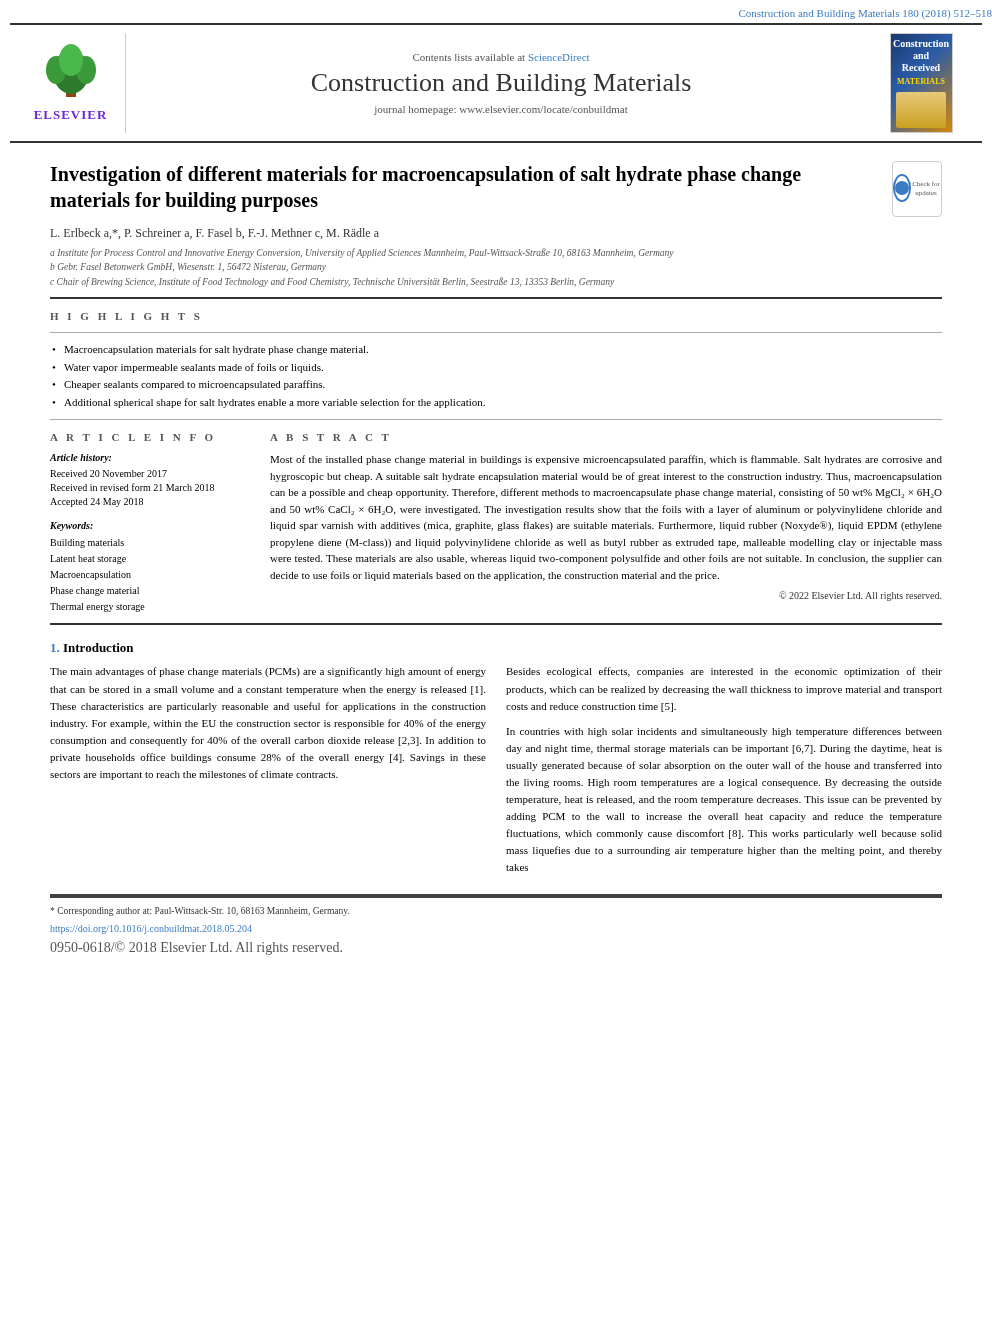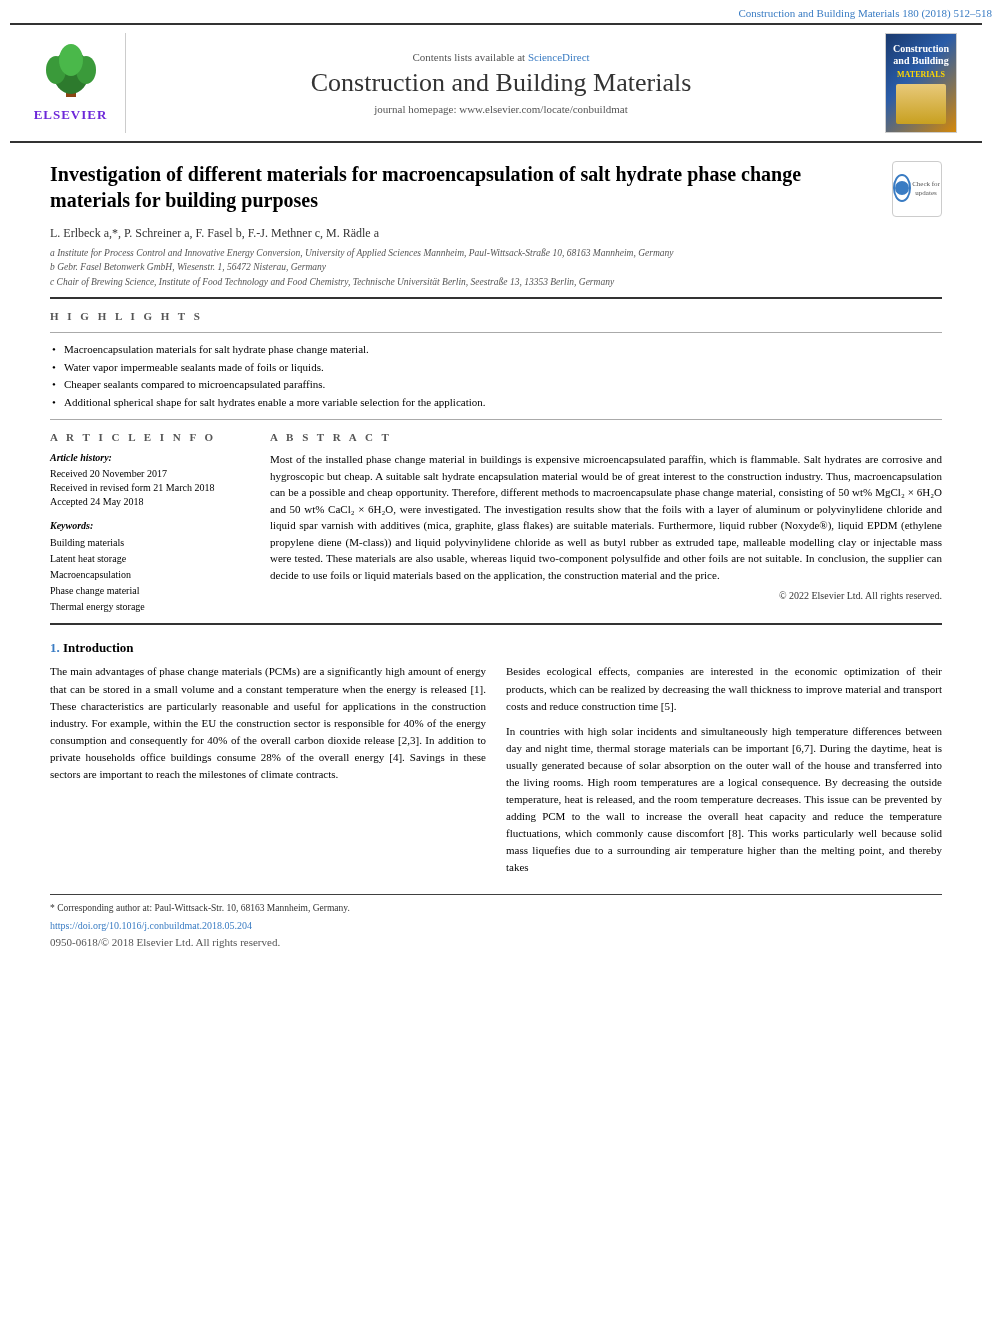--- a/index.html
+++ b/index.html
@@ -75,21 +75,21 @@
       font-size: 11px;
       color: #555;
     }
     .journal-logo-right {
       width: 90px;
       display: flex;
       align-items: center;
       justify-content: center;
     }
     .journal-logo-box {
-      width: 72px;
+      width: 63px;
       height: 100px;
       background: linear-gradient(135deg, #1a3a6e 0%, #2a5ca8 40%, #d4880a 100%);
       display: flex;
       flex-direction: column;
       align-items: center;
       justify-content: center;
       color: #fff;
       font-size: 9px;
       font-weight: bold;
       text-align: center;
@@ -280,37 +280,37 @@
     .body-two-col {
       display: flex;
       gap: 20px;
       margin-top: 0;
     }
     .body-col {
       flex: 1;
     }
     
     .footnote-section {
-      border-top: 1px solid #404040;
+      border-top: 4px solid #404040;
       margin-top: 10px;
       padding-top: 6px;
     }
     .footnote-text {
       font-size: 9.5px;
       line-height: 1.5;
       color: #333;
     }
     .doi-link {
       color: #3a7cc3;
       font-size: 10px;
       display: block;
       margin-top: 4px;
     }
     .issn-text {
-      font-size: 11px;
+      font-size: 14px;
       color: #555;
       margin-top: 2px;
     }
   </style>
 </head>
 <body>
 
 <div class="page">
 
   <div class="journal-top-bar">
@@ -337,21 +337,21 @@
         <span>Contents lists available at</span>
         <span class="sciencedirect-link">ScienceDirect</span>
       </div>
       <div class="journal-title-main">Construction and Building Materials</div>
       <div class="journal-homepage">journal homepage: www.elsevier.com/locate/conbuildmat</div>
     </div>
 
     <div class="journal-logo-right">
       <div class="journal-logo-box">
         <div class="logo-box-title">Construction</div>
-        <div class="logo-box-title">and Building</div>
+        <div class="logo-box-title">and Received</div>
         <div class="logo-box-subtitle">MATERIALS</div>
         <div style="width:50px;height:40px;margin-top:4px;background:linear-gradient(180deg,#e8c97a 0%,#c8a020 100%);border-radius:2px;"></div>
       </div>
     </div>
   </div>
 
   <div class="article-content">
 
     <div class="article-title-section">
       <div class="article-title">Investigation of different materials for macroencapsulation of salt hydrate phase change materials for building purposes</div>

